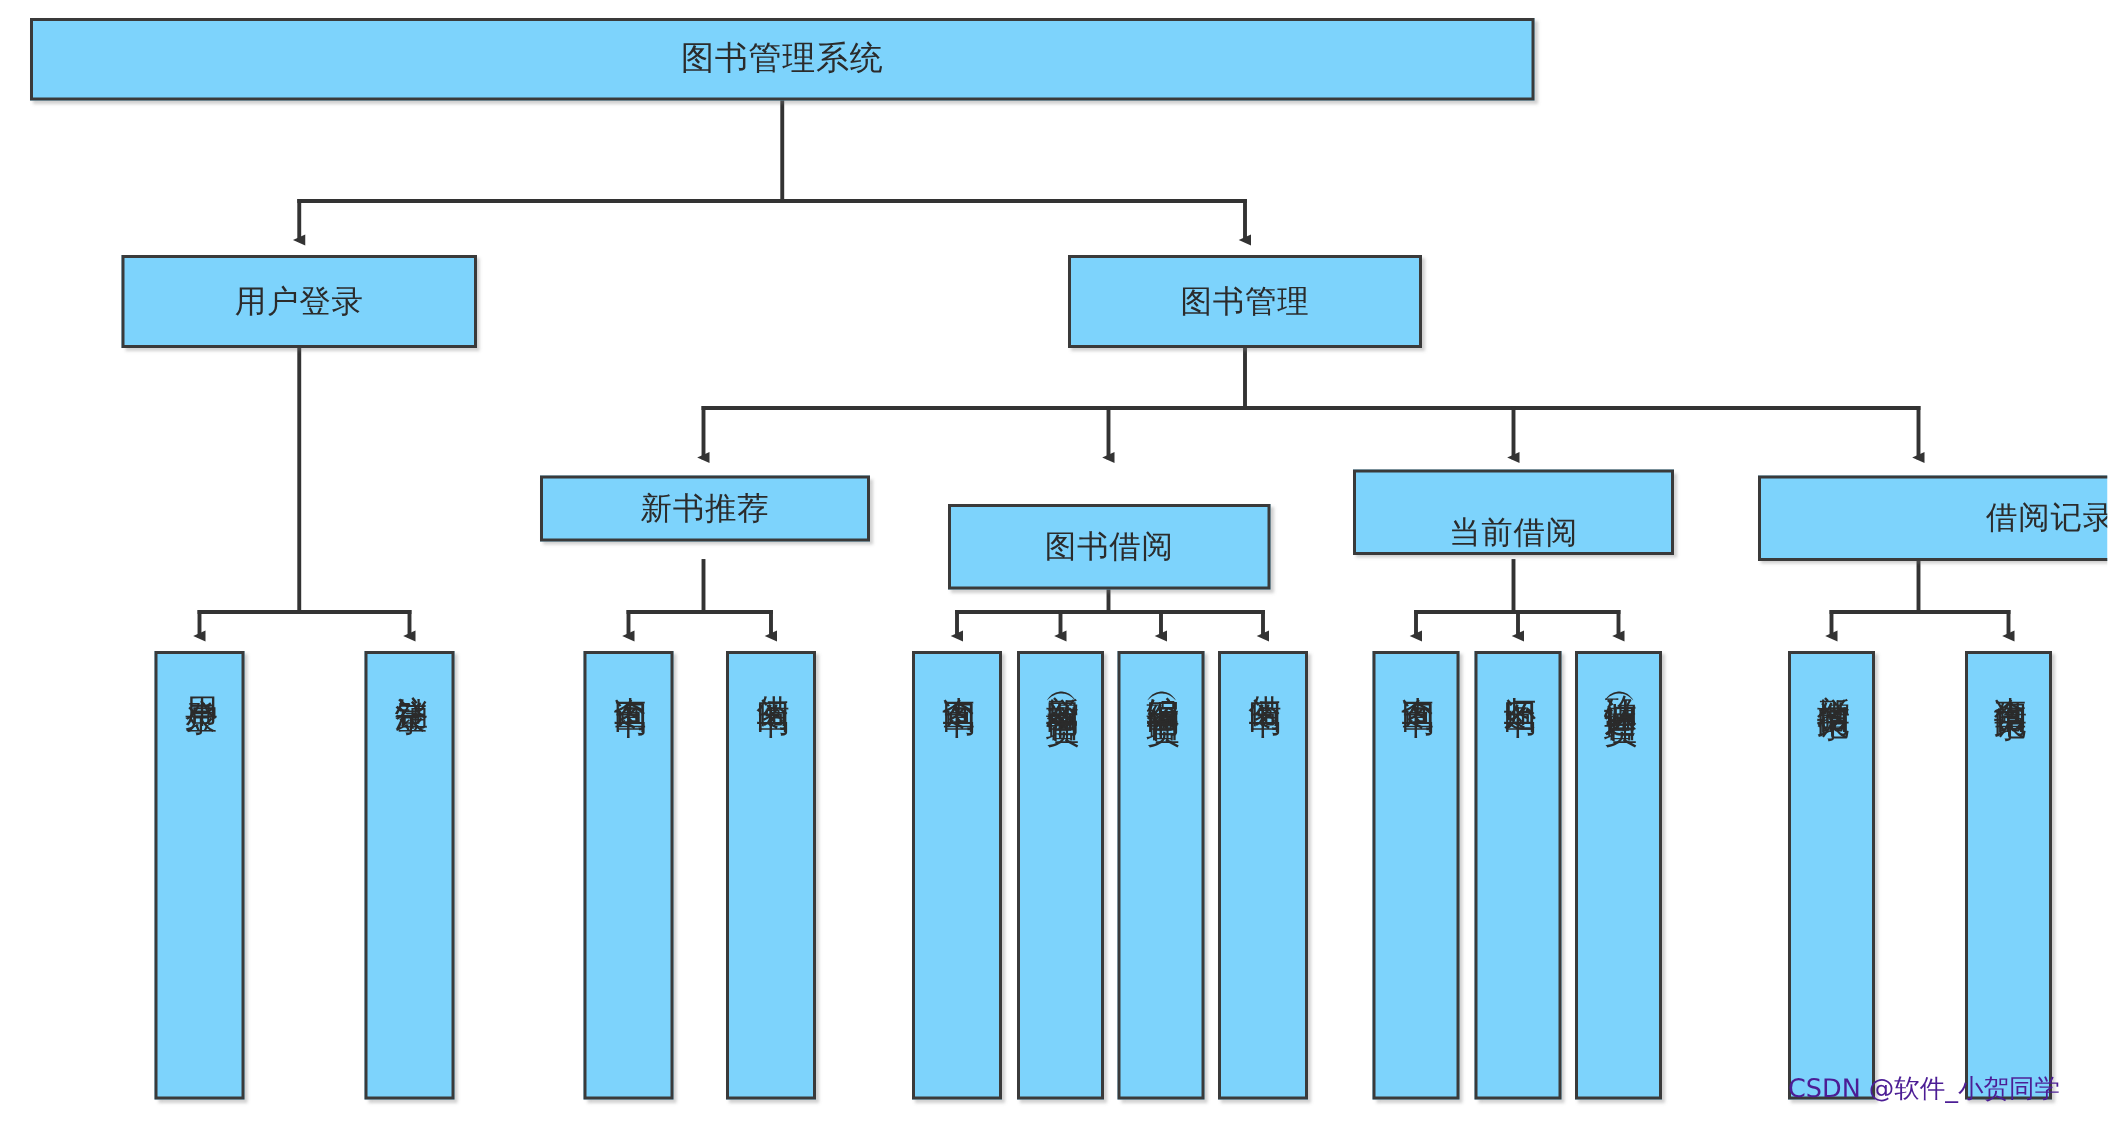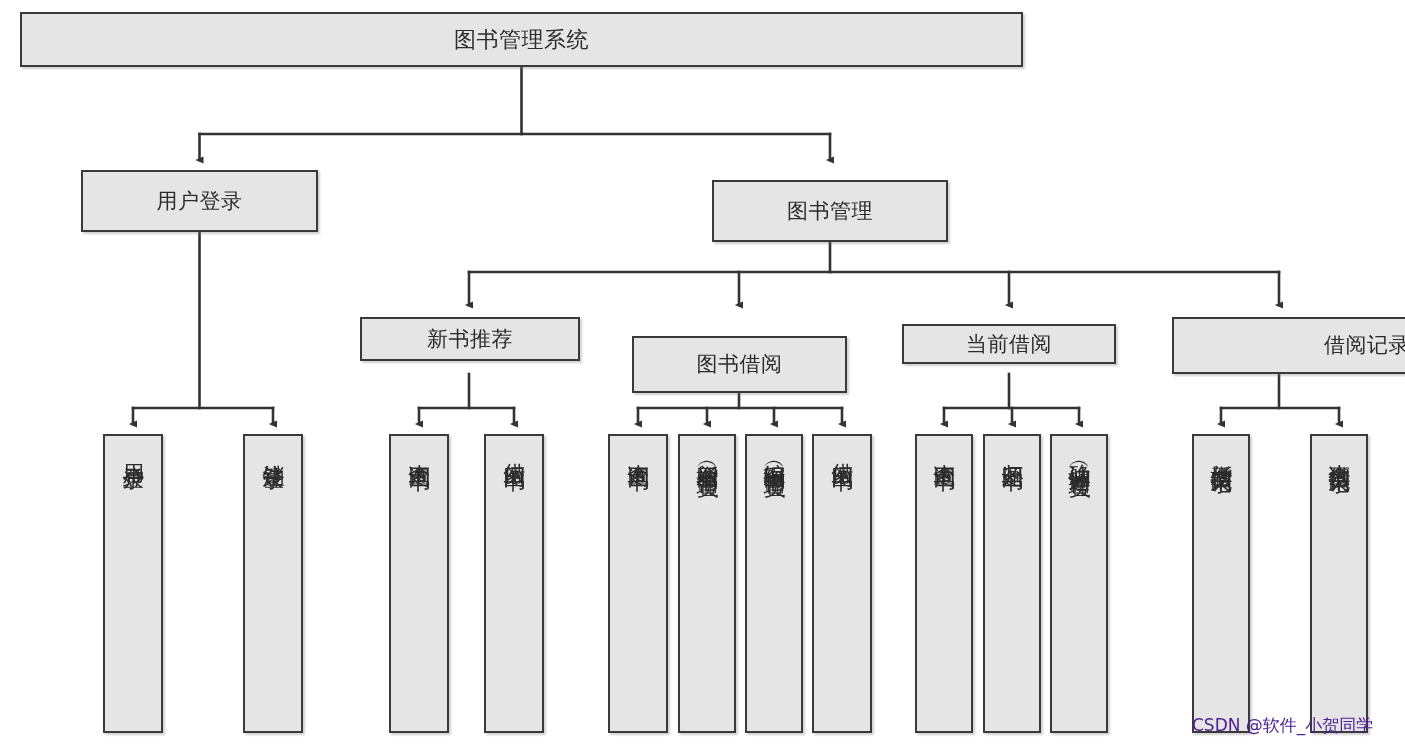--- a/index.html
+++ b/index.html
@@ -23,21 +23,21 @@
     left: 0;
     top: 0;
     width: 1405px;
     height: 747px;
     pointer-events: none;
   }
   .node {
     position: absolute;
     box-sizing: border-box;
     border: 2px solid #3a3a3a;
-    background: #e5e5e5;
+    background: #7dd3fc;
     box-shadow: 2px 2px 2px rgba(120,120,120,0.35);
     display: flex;
     align-items: center;
     justify-content: center;
     color: #2b2b2b;
   }
   .node .label {
     display: block;
     text-align: center;
     letter-spacing: 0.5px;
@@ -125,31 +125,31 @@
     </g>
   </svg>
 
   <div class="node horiz root" style="left:20px; top:12px; width:1003px; height:55px;">
     <span class="label">图书管理系统</span>
   </div>
 
   <div class="node horiz" style="left:81px; top:170px; width:237px; height:62px;">
     <span class="label">用户登录</span>
   </div>
-  <div class="node horiz" style="left:712px; top:180px; width:236px; height:62px;">
+  <div class="node horiz" style="left:712px; top:170px; width:236px; height:62px;">
     <span class="label">图书管理</span>
   </div>
 
   <div class="node horiz" style="left:360px; top:317px; width:220px; height:44px;">
     <span class="label">新书推荐</span>
   </div>
   <div class="node horiz" style="left:632px; top:317px; width:215px; height:57px;margin-top:19px;">
     <span class="label">图书借阅</span>
   </div>
-  <div class="node horiz" style="left:902px; top:324px; width:214px; height:40px;">
+  <div class="node horiz" style="left:902px; top:313px; width:214px; height:57px;align-items:flex-end;">
     <span class="label">当前借阅</span>
   </div>
   <div class="node horiz" style="left:1172px; top:317px; width:240px; height:57px;justify-content:flex-end;">
     <span class="label">借阅记录</span>
   </div>
 
   <div class="node vert" style="left:103px; top:434px; width:60px; height:299px;">
     <span class="label">用户登录</span>
   </div>
   <div class="node vert" style="left:243px; top:434px; width:60px; height:299px;">

